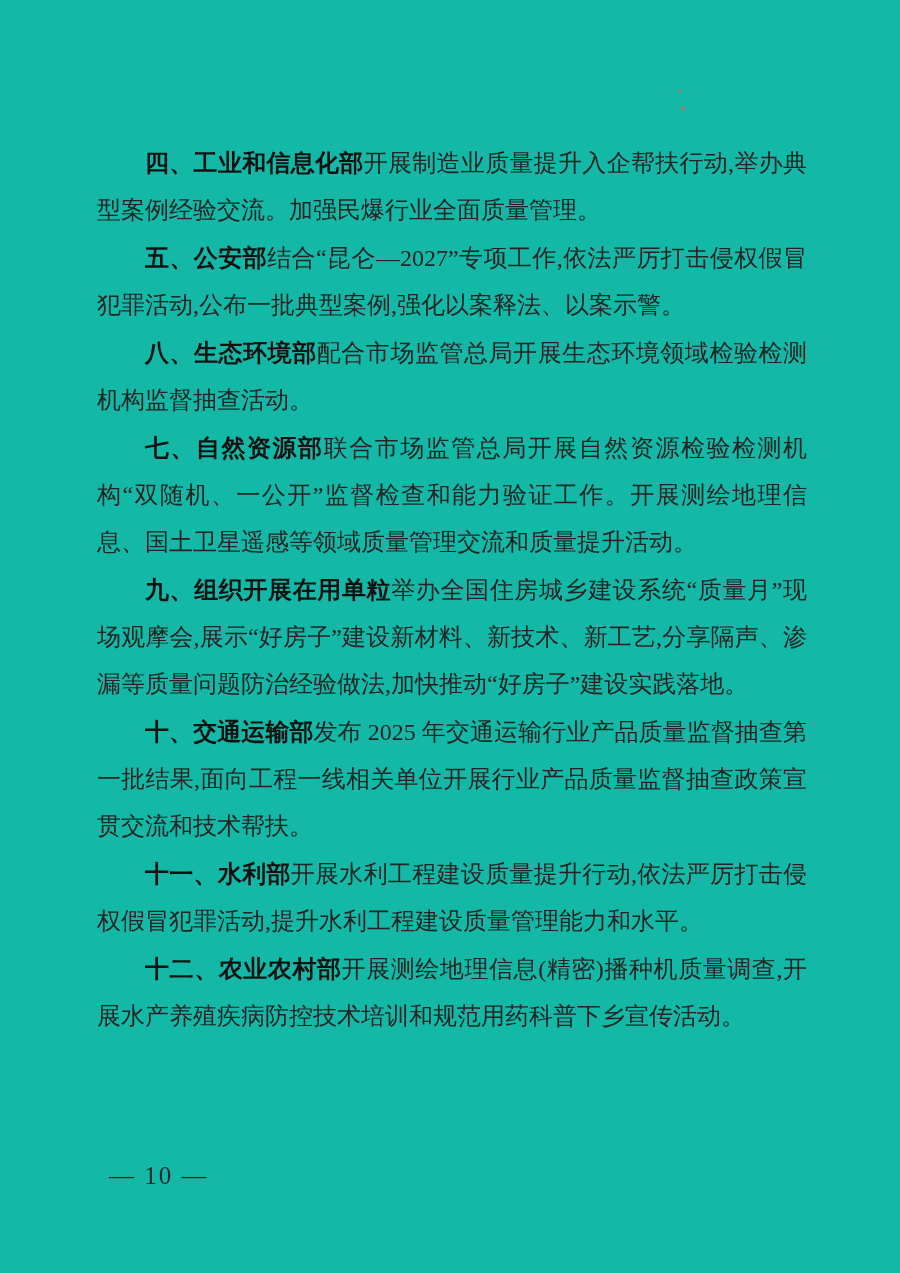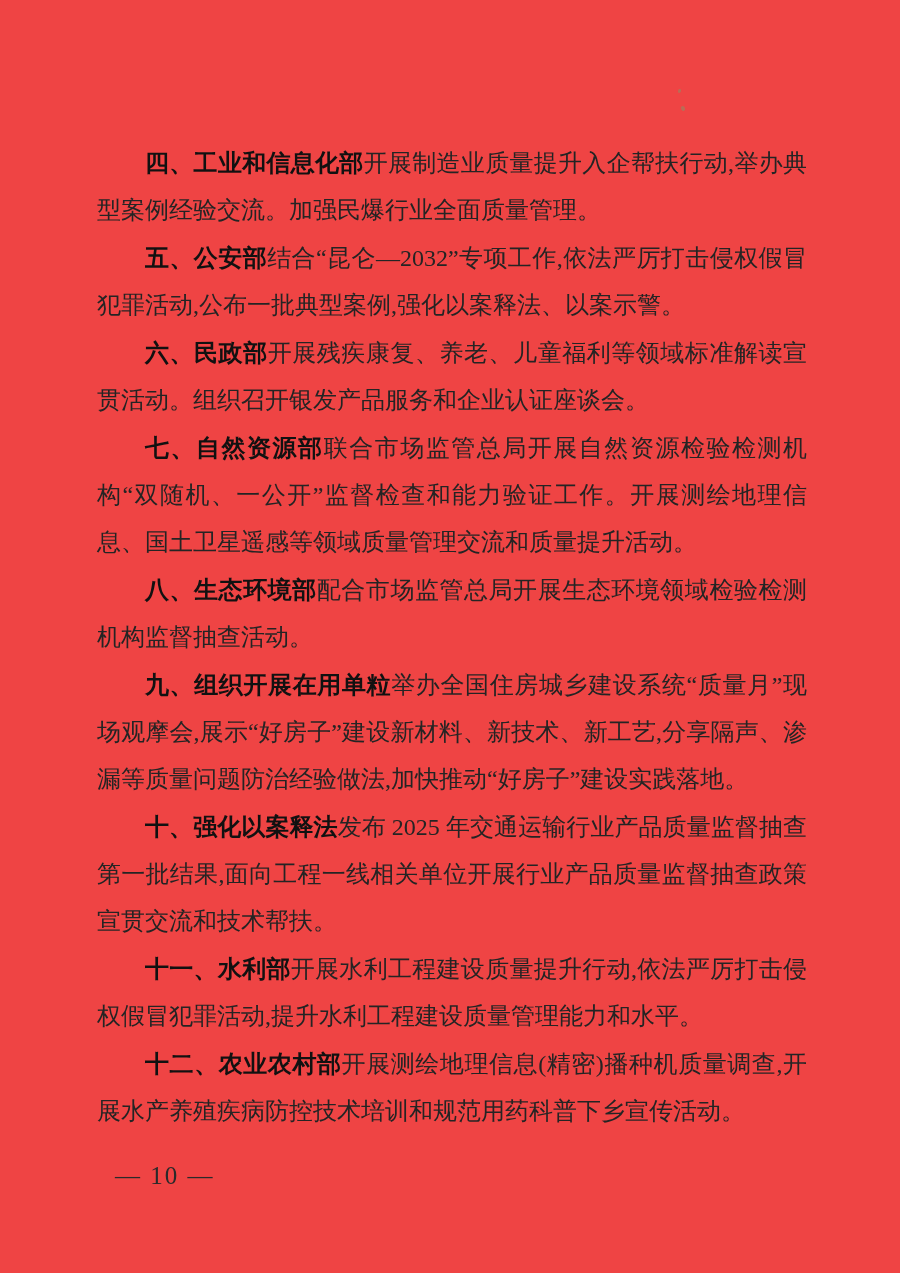--- a/index.html
+++ b/index.html
@@ -10,21 +10,21 @@
   body {
     width: 900px;
     height: 1273px;
     position: relative;
     overflow: hidden;
     font-family: "Liberation Serif", serif;
   }
   .page {
     position: absolute;
     inset: 0;
-    background: #ef4444;
+    background: #14b8a6;
   }
   .content {
     position: absolute;
     left: 97px;
     top: 139px;
     width: 710px;
     color: #1f1f1f;
   }
   p.para {
     margin: 0;
@@ -37,21 +37,21 @@
     text-spacing-trim: space-all;
     color: #242424;
   }
   p.para .lead {
     font-family: "Liberation Sans", sans-serif;
     font-weight: 700;
     color: #111111;
   }
   .page-number {
     position: absolute;
-    left: 115px;
+    left: 109px;
     top: 1158px;
     font-size: 25px;
     line-height: 36px;
     color: #2a2a2a;
     letter-spacing: 2px;
     font-family: "Liberation Serif", serif;
   }
   .speck {
     position: absolute;
     border-radius: 50%;
@@ -63,24 +63,23 @@
 </style>
 </head>
 <body>
 
 <div class="page">
   <span class="speck s1"></span>
   <span class="speck s2"></span>
 
   <div class="content">
       <p class="para"><span class="lead">四、工业和信息化部</span><span>开展制造业质量提升入企帮扶行动,举办典型案例经验交流。加强民爆行业全面质量管理。</span></p>
-      <p class="para"><span class="lead">五、公安部</span><span>结合“昆仑—2032”专项工作,依法严厉打击侵权假冒犯罪活动,公布一批典型案例,强化以案释法、以案示警。</span></p>
-      <p class="para"><span class="lead">六、民政部</span><span>开展残疾康复、养老、儿童福利等领域标准解读宣贯活动。组织召开银发产品服务和企业认证座谈会。</span></p>
+      <p class="para"><span class="lead">五、公安部</span><span>结合“昆仑—2027”专项工作,依法严厉打击侵权假冒犯罪活动,公布一批典型案例,强化以案释法、以案示警。</span></p>
+      <p class="para"><span class="lead">八、生态环境部</span><span>配合市场监管总局开展生态环境领域检验检测机构监督抽查活动。</span></p>
       <p class="para"><span class="lead">七、自然资源部</span><span>联合市场监管总局开展自然资源检验检测机构“双随机、一公开”监督检查和能力验证工作。开展测绘地理信息、国土卫星遥感等领域质量管理交流和质量提升活动。</span></p>
-      <p class="para"><span class="lead">八、生态环境部</span><span>配合市场监管总局开展生态环境领域检验检测机构监督抽查活动。</span></p>
       <p class="para"><span class="lead">九、组织开展在用单粒</span><span>举办全国住房城乡建设系统“质量月”现场观摩会,展示“好房子”建设新材料、新技术、新工艺,分享隔声、渗漏等质量问题防治经验做法,加快推动“好房子”建设实践落地。</span></p>
-      <p class="para"><span class="lead">十、强化以案释法</span><span>发布 2025 年交通运输行业产品质量监督抽查第一批结果,面向工程一线相关单位开展行业产品质量监督抽查政策宣贯交流和技术帮扶。</span></p>
+      <p class="para"><span class="lead">十、交通运输部</span><span>发布 2025 年交通运输行业产品质量监督抽查第一批结果,面向工程一线相关单位开展行业产品质量监督抽查政策宣贯交流和技术帮扶。</span></p>
       <p class="para"><span class="lead">十一、水利部</span><span>开展水利工程建设质量提升行动,依法严厉打击侵权假冒犯罪活动,提升水利工程建设质量管理能力和水平。</span></p>
       <p class="para"><span class="lead">十二、农业农村部</span><span>开展测绘地理信息(精密)播种机质量调查,开展水产养殖疾病防控技术培训和规范用药科普下乡宣传活动。</span></p>
     </div>
 
   <div class="page-number">— 10 —</div>
 </div>
 
 </body></html>

